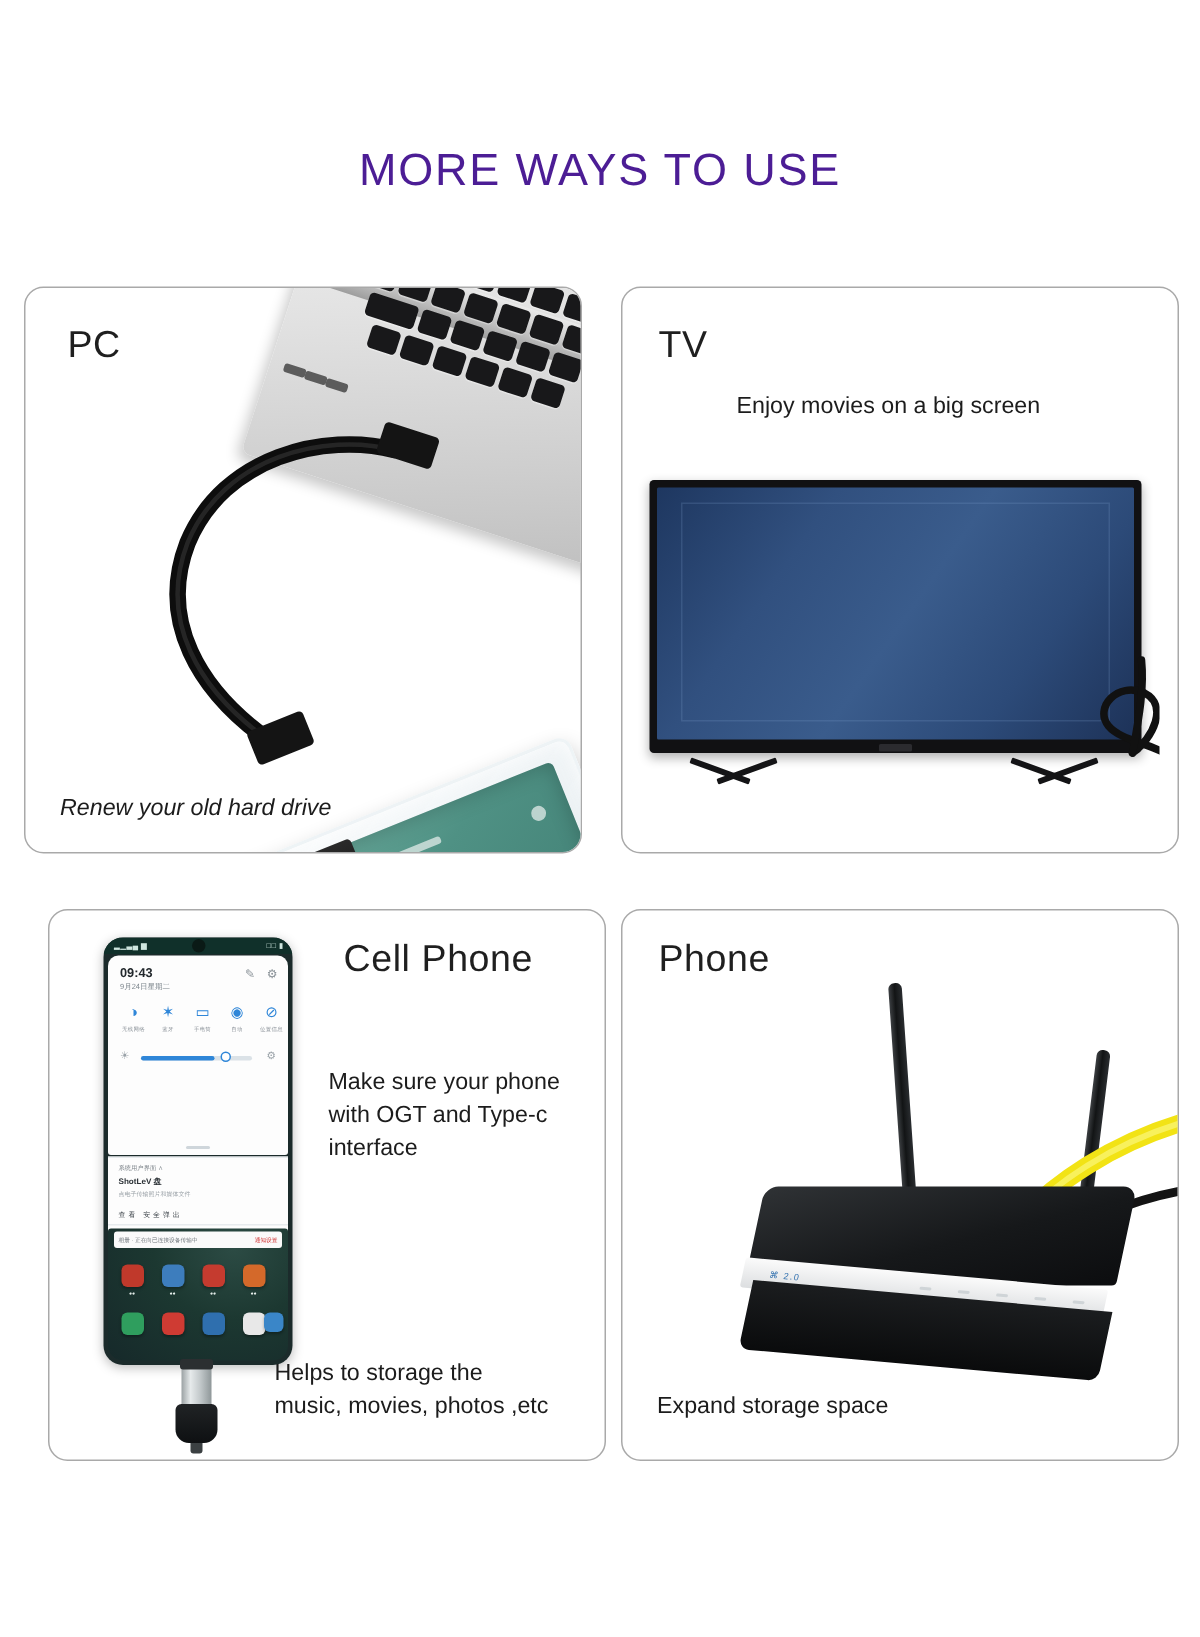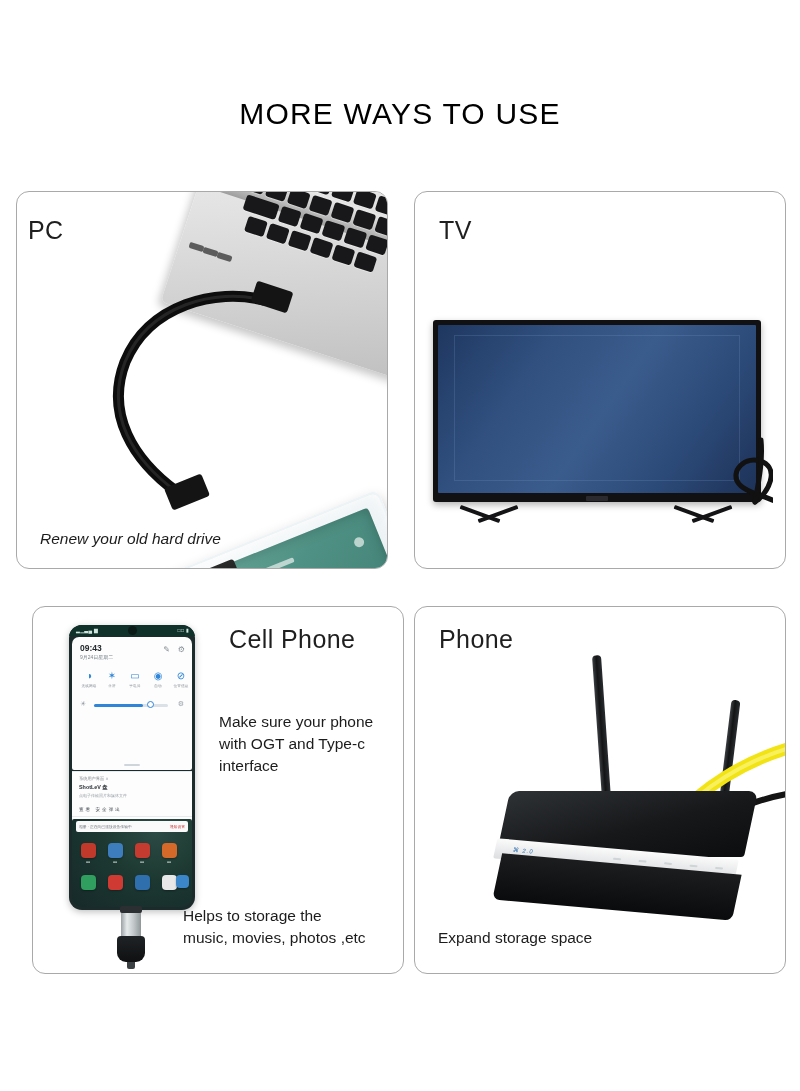--- a/index.html
+++ b/index.html
@@ -20,21 +20,21 @@
   
   .page-title {
     position: absolute;
     left: 0;
     top: 97px;
     width: 800px;
     text-align: center;
     font-size: 30px;
     font-weight: 300;
     letter-spacing: 1.2px;
-    color: #000000;
+    color: #4c1d95;
   }
 
   
   .panel {
     position: absolute;
     box-sizing: border-box;
     border: 1.6px solid #a9a9a9;
     border-radius: 13px;
     background: #ffffff;
     overflow: hidden;
@@ -56,21 +56,21 @@
     position: absolute;
     font-size: 15.5px;
     font-weight: 400;
     color: #1c1c1c;
     line-height: 1.42;
     z-index: 40;
     white-space: pre-line;
   }
 
   
-  #pc-heading { left: 11px; top: 24px; }
+  #pc-heading { left: 28px; top: 24px; }
   #pc-caption { left: 23px; bottom: 18px; font-style: italic; }
 
   .laptop-wrap {
     position: absolute;
     left: 0; top: 0; width: 372px; height: 378px;
     z-index: 10;
   }
   
   .mac-body {
     position: absolute;
@@ -576,20 +576,21 @@
     <div class="tv-leg tv-leg-c"></div>
     <div class="tv-leg tv-leg-d"></div>
 
     <svg class="tv-cable" width="340" height="215" viewBox="0 0 340 215">
       <path d="M322,182 C336,172 346,150 330,142 C312,134 296,152 306,164 C316,176 344,176 352,190" fill="none" stroke="#111111" stroke-width="5" stroke-linecap="round"></path>
       <path d="M328,120 C330,140 326,160 322,182" fill="none" stroke="#111111" stroke-width="5" stroke-linecap="round"></path>
     </svg>
   </div>
 
   <div class="panel-heading" id="tv-heading">TV</div>
+  <div class="panel-caption" id="tv-caption">Enjoy movies on a big screen</div>
 </div>
 
 <div class="panel" id="panel-phone">
 
   <div class="phone-wrap">
     <div class="phone-body">
 
       <div class="phone-statusbar">
         <span class="sb-text-l">▂▁▃▄ ▆</span>
         <span class="sb-text-r">□□ ▮</span>

